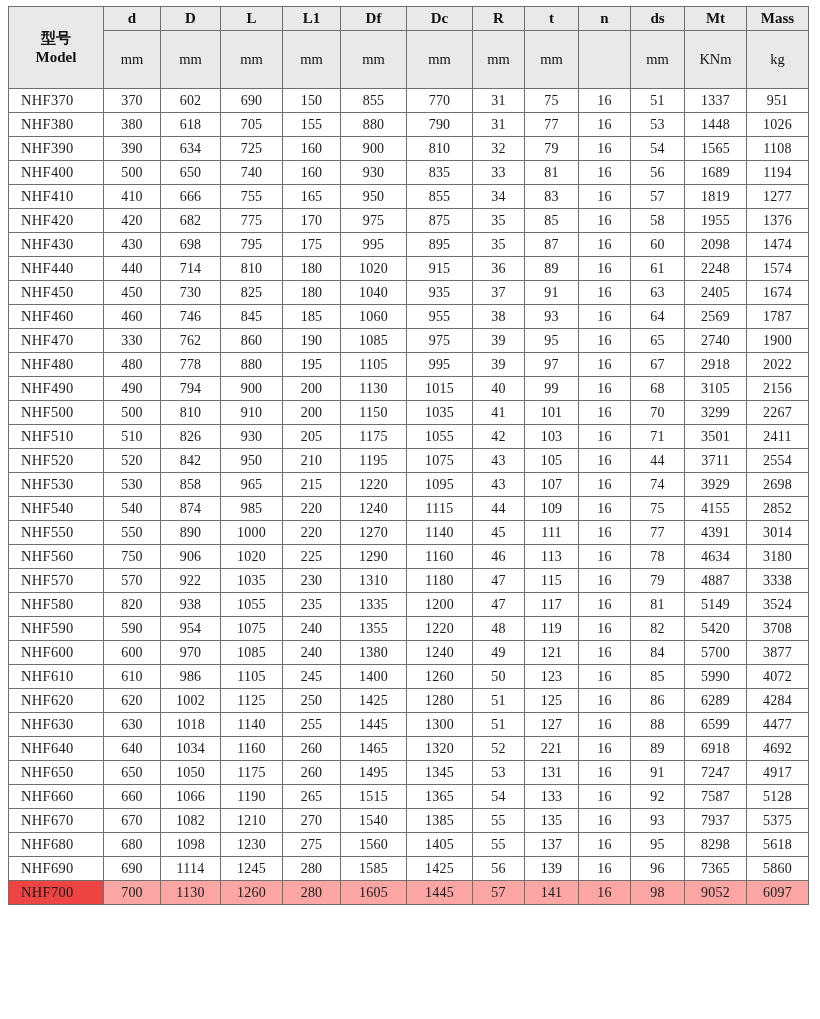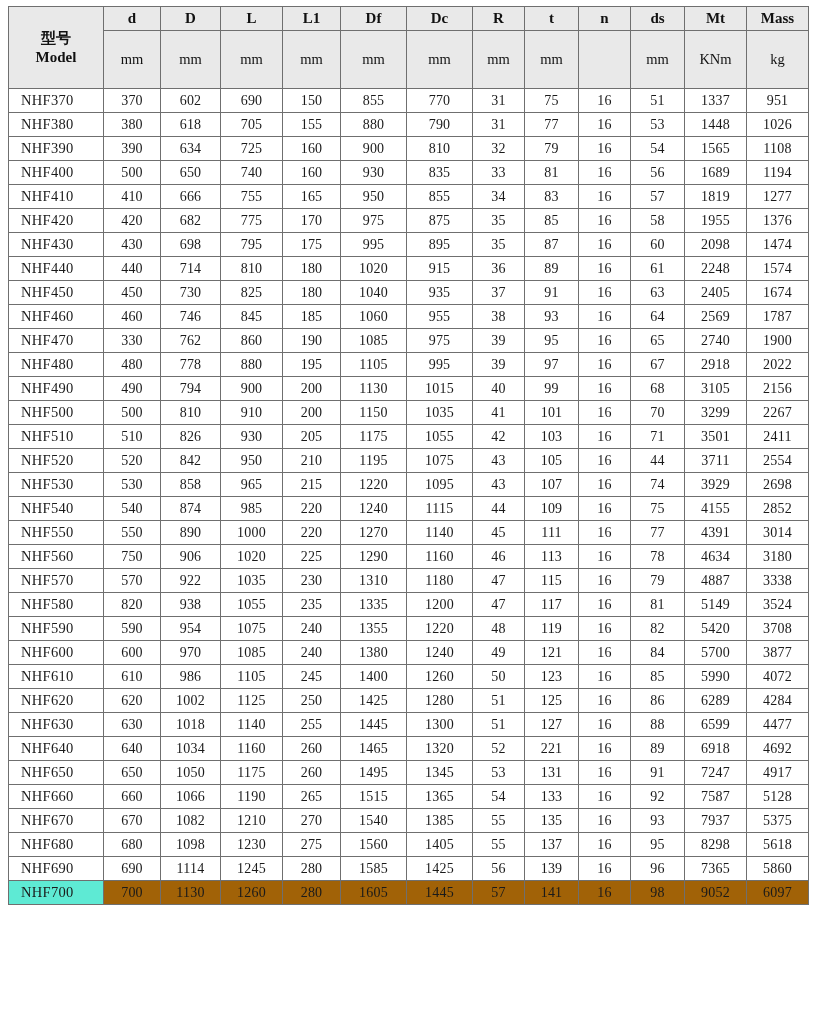--- a/index.html
+++ b/index.html
@@ -54,24 +54,24 @@
     background: #ffffff;
     letter-spacing: 0.2px;
   }
   tbody td.model {
     font-size: 14.5px;
     padding-left: 12px;
     text-align: left;
     letter-spacing: 0.3px;
   }
   tbody tr:last-child td {
-    background: #a16207;
+    background: #fca5a5;
   }
   tbody tr:last-child td.model {
-    background: #5eead4;
+    background: #ef4444;
     margin-left: 6px;
   }
   col.c-model { width: 95px; }
   col.c-d     { width: 57px; }
   col.c-D     { width: 60px; }
   col.c-L     { width: 62px; }
   col.c-L1    { width: 58px; }
   col.c-Df    { width: 66px; }
   col.c-Dc    { width: 66px; }
   col.c-R     { width: 52px; }

